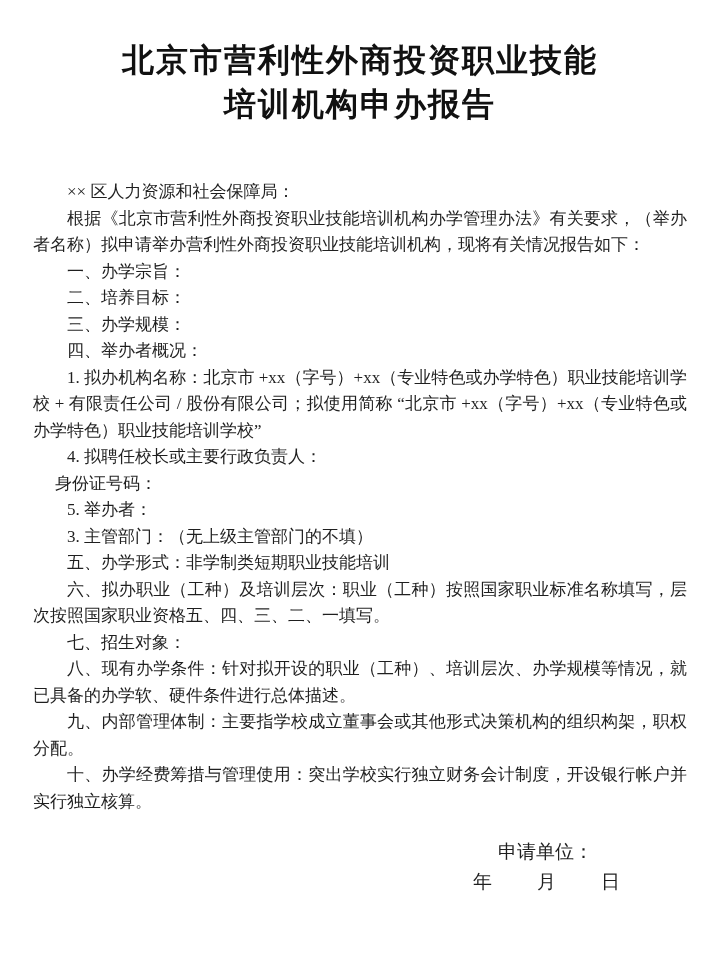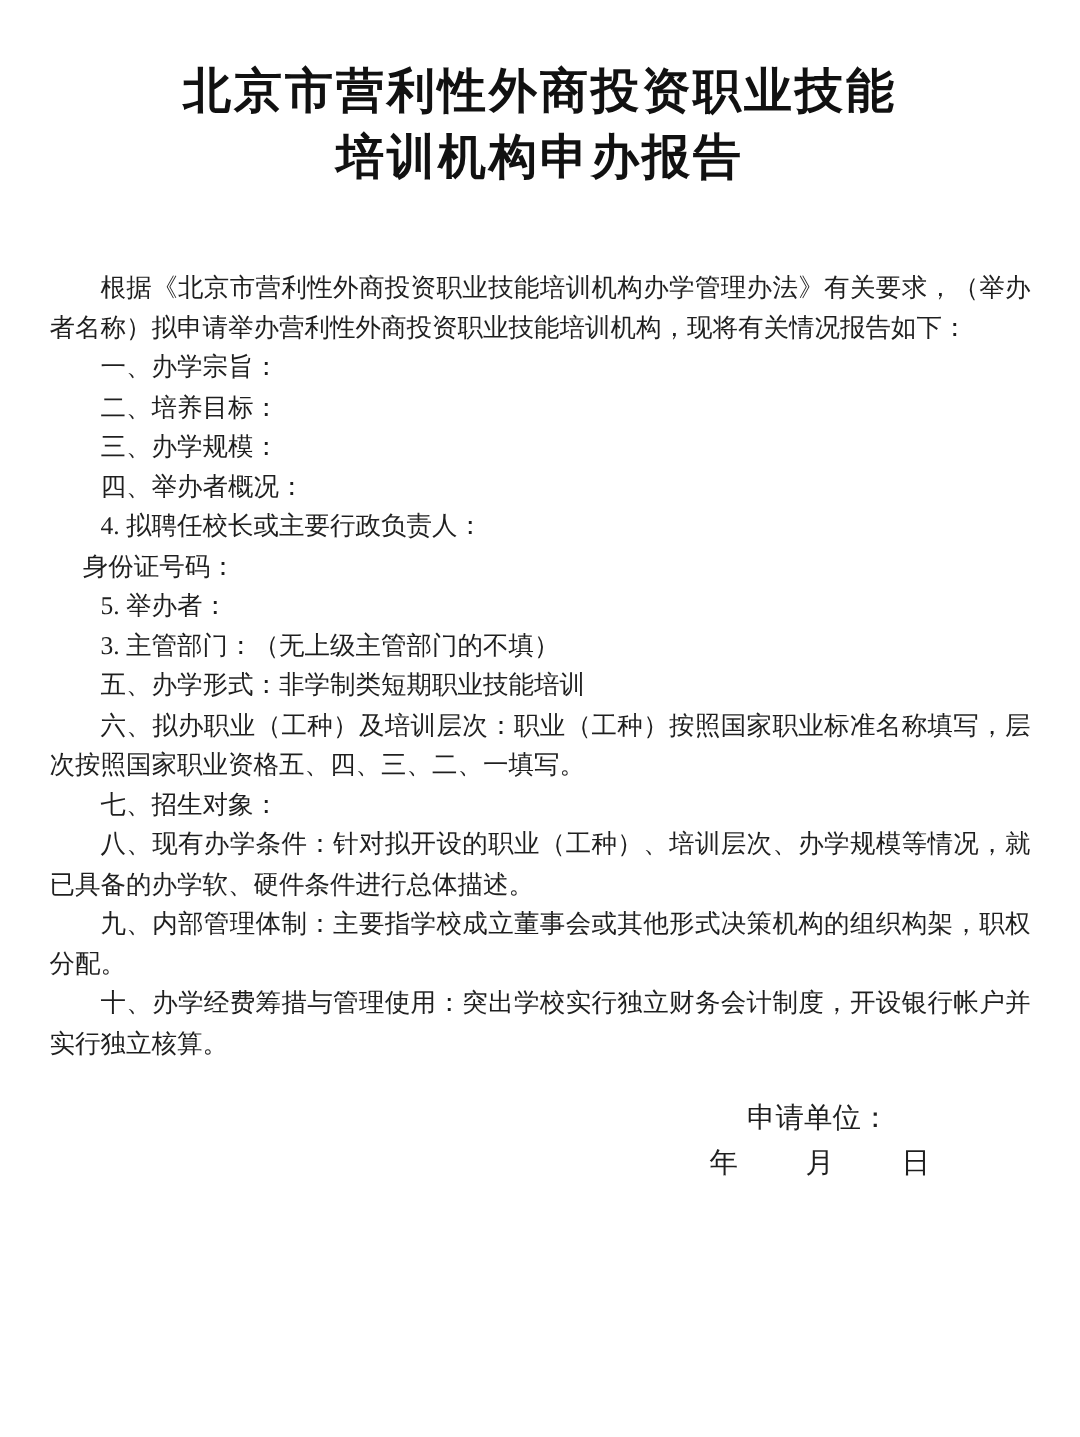--- a/index.html
+++ b/index.html
@@ -62,25 +62,27 @@
 <body>
 
 <div class="page">
 
   <h1 class="doc-title">
     <div>北京市营利性外商投资职业技能</div>
     <div>培训机构申办报告</div>
   </h1>
 
   <div class="doc-body">
+    <p>×× 区人力资源和社会保障局：</p>
     <p>根据《北京市营利性外商投资职业技能培训机构办学管理办法》有关要求，（举办者名称）拟申请举办营利性外商投资职业技能培训机构，现将有关情况报告如下：</p>
     <p>一、办学宗旨：</p>
     <p>二、培养目标：</p>
     <p>三、办学规模：</p>
     <p>四、举办者概况：</p>
+    <p>1. 拟办机构名称：北京市 +xx（字号）+xx（专业特色或办学特色）职业技能培训学校 + 有限责任公司 / 股份有限公司；拟使用简称 “北京市 +xx（字号）+xx（专业特色或办学特色）职业技能培训学校”</p>
     <p>4. 拟聘任校长或主要行政负责人：</p>
     <p class="cont">身份证号码：</p>
     <p>5. 举办者：</p>
     <p>3. 主管部门：（无上级主管部门的不填）</p>
     <p>五、办学形式：非学制类短期职业技能培训</p>
     <p>六、拟办职业（工种）及培训层次：职业（工种）按照国家职业标准名称填写，层次按照国家职业资格五、四、三、二、一填写。</p>
     <p>七、招生对象：</p>
     <p>八、现有办学条件：针对拟开设的职业（工种）、培训层次、办学规模等情况，就已具备的办学软、硬件条件进行总体描述。</p>
     <p>九、内部管理体制：主要指学校成立董事会或其他形式决策机构的组织构架，职权分配。</p>
     <p>十、办学经费筹措与管理使用：突出学校实行独立财务会计制度，开设银行帐户并实行独立核算。</p>

